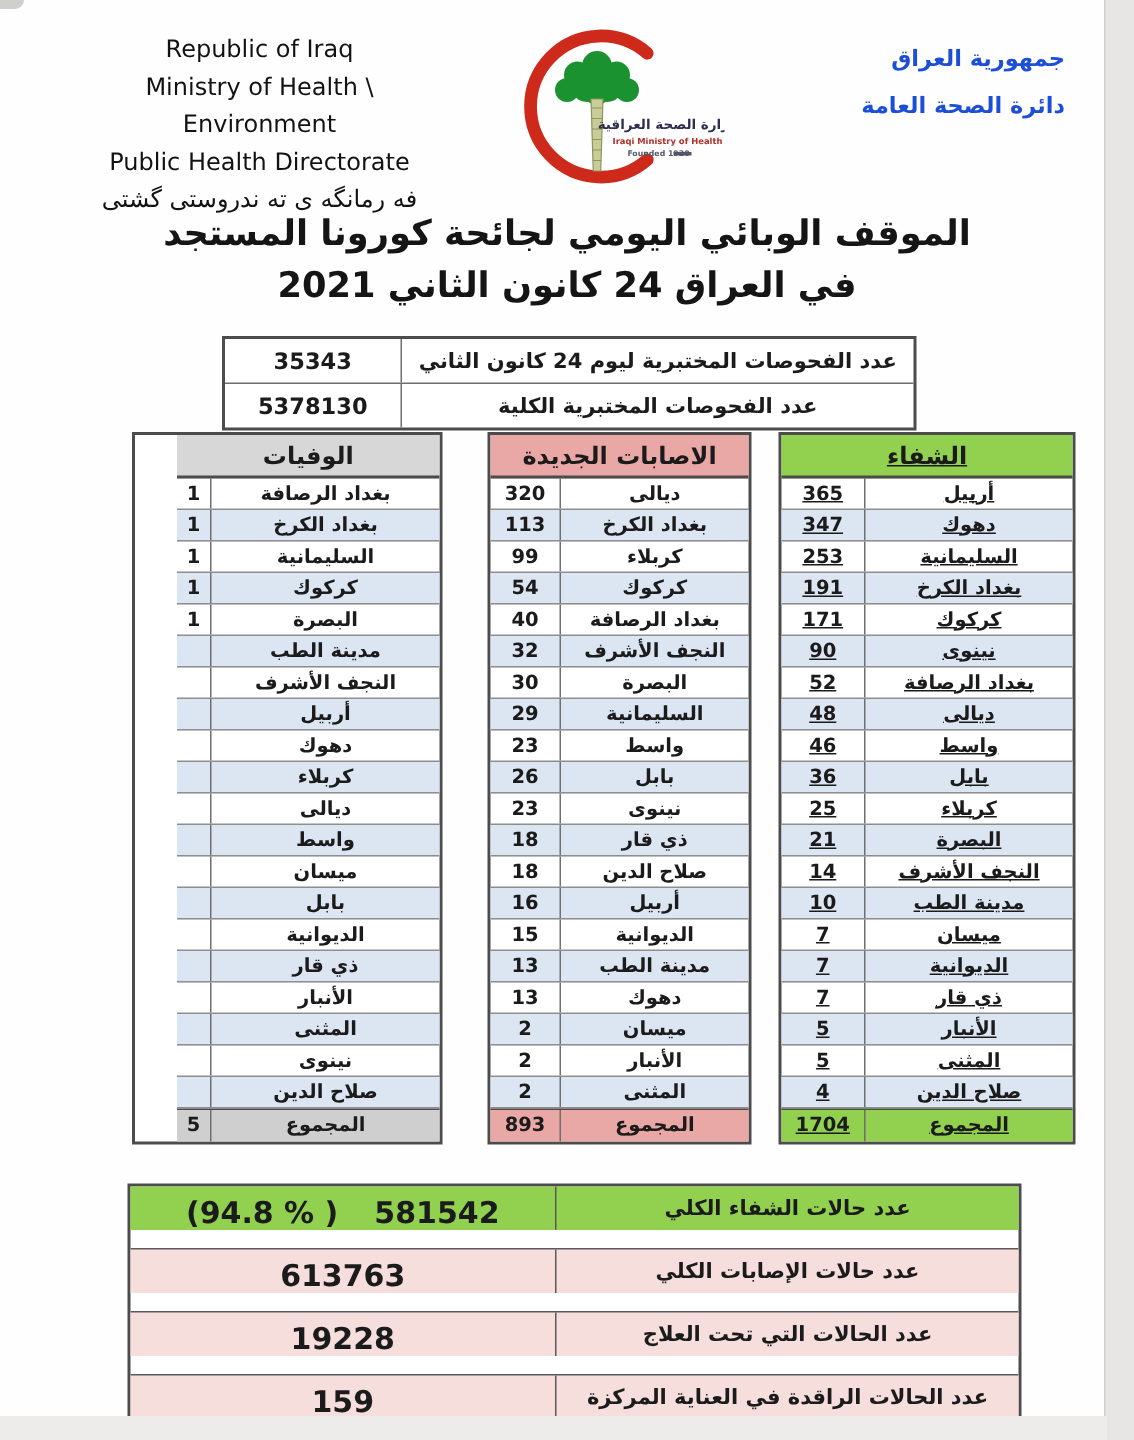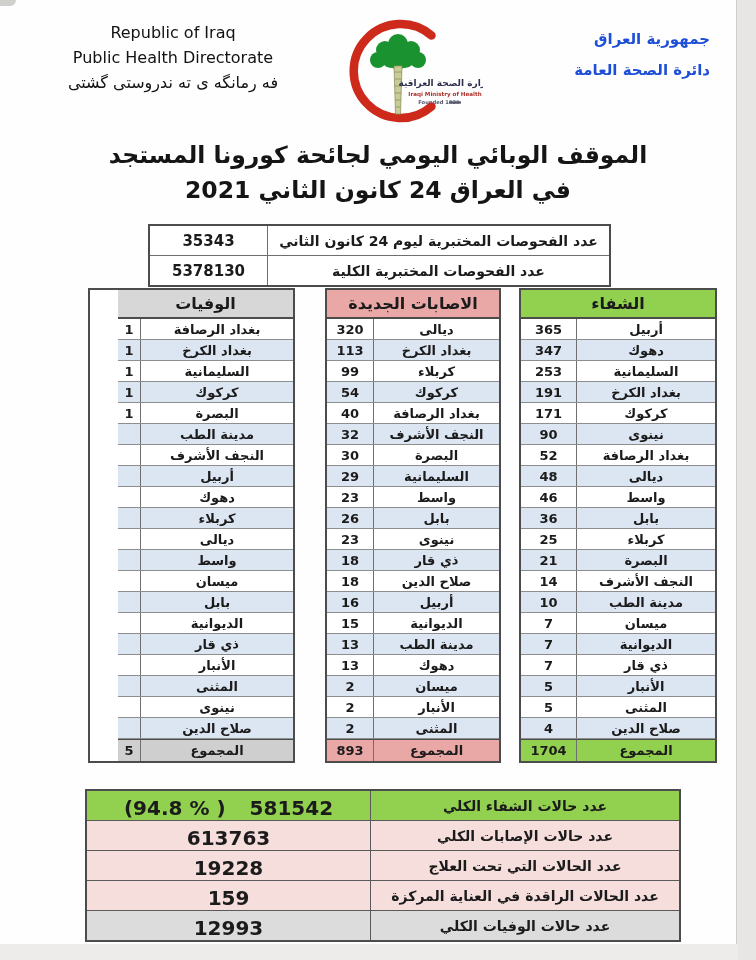--- a/index.html
+++ b/index.html
@@ -33,57 +33,58 @@
   .t-row{display:flex;height:29px;}
   .t-row + .t-row{border-top:1px solid #6f6f6f;}
   .t-val{width:117px;border-right:1px solid #6f6f6f;display:flex;align-items:center;justify-content:center;font-weight:700;font-size:15px;}
   .t-label{flex:1;direction:rtl;display:flex;align-items:center;justify-content:center;font-weight:700;font-size:14px;text-align:center;}
 
   
   .tables-region{position:absolute;left:88px;top:288px;display:flex;}
   .stat-table{background:#fff;border:2px solid #4c4c4c;display:flex;flex-direction:column;}
   .stat-table.deaths{width:175px;margin-right:30px;padding-left:28px;}
   .stat-table.infections{width:172px;margin-right:18px;}
-  .stat-table.recovered{width:194px;}
+  .stat-table.recovered{width:194px;text-decoration:underline;}
   .st-header{height:27px;border-bottom:2px solid #4c4c4c;display:flex;align-items:center;justify-content:center;font-weight:700;font-size:16px;direction:rtl;}
   .deaths .st-header{background:#d7d7d7;}
   .infections .st-header{background:#e9a8a6;}
   .recovered .st-header{background:#92d050;}
   .st-row{display:flex;height:20px;border-bottom:1px solid #8e8e8e;}
   .st-row.alt{background:#dce5f2;}
   .st-val{display:flex;align-items:center;justify-content:center;font-weight:700;font-size:13px;border-right:1px solid #6f6f6f;}
   .deaths .st-val{width:22px;}
   .infections .st-val{width:46px;}
   .recovered .st-val{width:55px;}
   .st-name{flex:1;direction:rtl;display:flex;align-items:center;justify-content:center;font-weight:700;font-size:13px;}
   .st-total{display:flex;height:21px;border-top:1px solid #4c4c4c;font-weight:700;}
   .deaths .st-total{background:#cfcfcf;}
   .infections .st-total{background:#e9a8a6;}
   .recovered .st-total{background:#92d050;}
 
   
   .summary-table{position:absolute;left:85px;top:789px;width:592px;border:2px solid #4c4c4c;background:#fff;}
   .sum-row{display:flex;height:29px;}
-  .sum-row + .sum-row{border-top:1px solid #5a5a5a;}
+  .sum-row + .sum-row{border-top:1px solid #5a5a5a;margin-top:12px;}
   .sum-row.green{background:#92d050;}
   .sum-row.pink{background:#f5dedc;}
   .sum-row.gray{background:#dcdcdc;}
   .sum-val{width:283px;border-right:1px solid #5a5a5a;display:flex;align-items:flex-end;justify-content:center;gap:24px;font-weight:700;font-size:20px;}
   .sum-label{flex:1;direction:rtl;display:flex;align-items:center;justify-content:center;font-weight:700;font-size:14px;}
 
   .rtl{direction:rtl;}
 </style>
 </head>
 <body>
 
 <div class="page">
 
   <div class="doc-header">
     <div class="en-block">
       <div>Republic of Iraq</div>
+      <div>Ministry of Health \ Environment</div>
       <div>Public Health Directorate</div>
       <div class="rtl">فه رمانگه ى ته ندروستى گشتى</div>
     </div>
 
     <div class="logo-wrap">
       <svg width="146" height="118" viewBox="0 0 146 118">
 
         <path d="M 94.5 21.5 A 47 47 0 1 0 94.5 92.5" fill="none" stroke="#ce2a1c" stroke-width="8.5" stroke-linecap="round"></path>
 
         <g fill="#1b9230">

